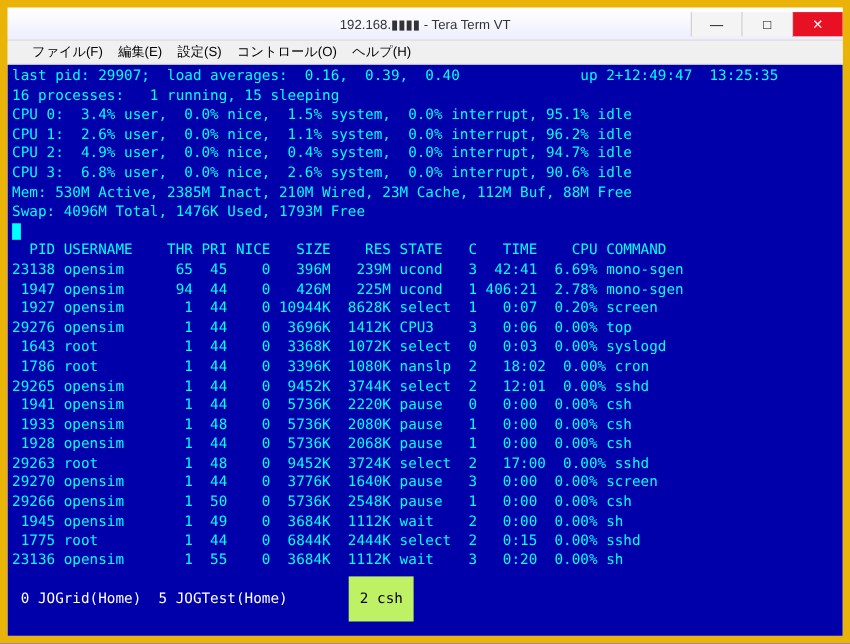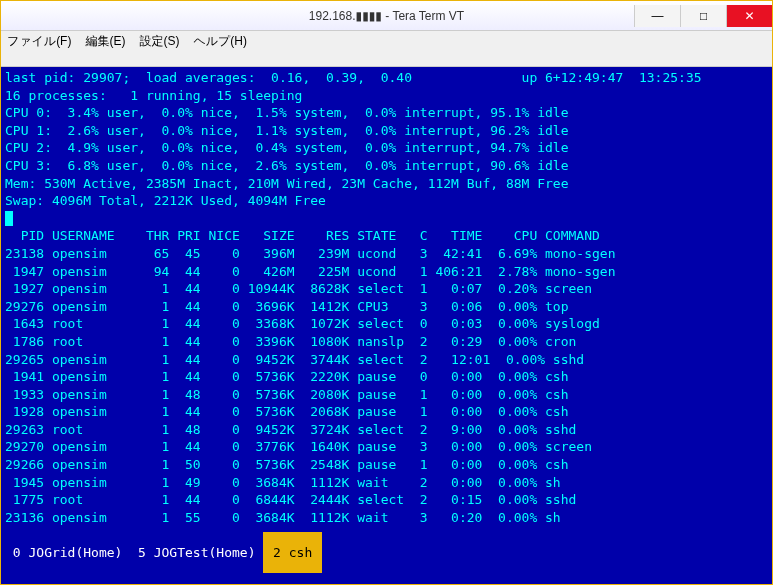--- a/index.html
+++ b/index.html
@@ -1,29 +1,29 @@
 <!DOCTYPE html>
 <html><head>
 <meta charset="utf-8">
 <style>
   * { margin: 0; padding: 0; box-sizing: border-box; }
   body { font-family: "Segoe UI", Tahoma, sans-serif; background: #fff; width: 773px; height: 585px; overflow: hidden; }
-  .window { width: 773px; height: 585px; border: 1px solid #eab308; display: flex; flex-direction: column; }
+  .window { width: 773px; height: 585px; border: 7px solid #eab308; display: flex; flex-direction: column; }
   .titlebar { height: 30px; background: linear-gradient(#fff,#eef); display: flex; align-items: center; border-bottom: 1px solid #ccc; }
   .titlebar .spacer { flex: 1; }
   .titlebar .title { font-size: 12px; color: #333; position: absolute; left:0; right:0; text-align:center; pointer-events:none;}
   .winbtns { display: flex; }
   .winbtn { width: 46px; height: 22px; display: flex; align-items: center; justify-content: center; font-size: 12px; border-left: 1px solid #ccc; background:#f4f4f4;}
   .winbtn.close { background: #e81123; color: #fff; }
-  .menubar { height: 36px; background: #f0f0f0; display: flex; align-items: flex-start; font-size: 12px; padding: 0 0; gap: 2px; border-bottom:1px solid #ccc;}
+  .menubar { height: 22px; background: #f0f0f0; display: flex; align-items: flex-start; font-size: 12px; padding: 0 16px; gap: 2px; border-bottom:1px solid #ccc;}
   .menuitem { padding: 2px 6px; color: #000; }
   .terminal { flex: 1; background: #0000aa; color: #00ffff; font-family: "MS Gothic","Consolas",monospace; font-size: 13px; line-height: 17.6px; padding: 2px 4px; overflow: hidden; white-space: pre; }
   .cursor { background: #00ffff; }
   .tabline { color: #fff; }
-  .tabactive { background: #eab308; color:#000; padding:13px 2px;}
+  .tabactive { background: #bef264; color:#000; padding:13px 2px;margin-left:48px;}
   .titlebar-inner{display:flex;width:100%;align-items:center;position:relative;height:100%;}
 </style>
 </head>
 <body>
 
 <div class="window">
   <div class="titlebar">
     <div class="titlebar-inner">
       <div class="title">192.168.▮▮▮▮ - Tera Term VT</div>
       <div class="spacer"></div>
@@ -32,44 +32,45 @@
         <div class="winbtn">□</div>
         <div class="winbtn close">✕</div>
       </div>
     </div>
   </div>
 
   <div class="menubar">
     <div class="menuitem">ファイル(F)</div>
     <div class="menuitem">編集(E)</div>
     <div class="menuitem">設定(S)</div>
+    <div class="menuitem">コントロール(O)</div>
     <div class="menuitem">ヘルプ(H)</div>
   </div>
 
-  <div class="terminal"><span>last pid: 29907;  load averages:  0.16,  0.39,  0.40              up 6+12:49:47  13:25:35</span>
+  <div class="terminal"><span>last pid: 29907;  load averages:  0.16,  0.39,  0.40              up 2+12:49:47  13:25:35</span>
 <span>16 processes:   1 running, 15 sleeping</span>
 <span>CPU 0:  3.4% user,  0.0% nice,  1.5% system,  0.0% interrupt, 95.1% idle</span>
 <span>CPU 1:  2.6% user,  0.0% nice,  1.1% system,  0.0% interrupt, 96.2% idle</span>
 <span>CPU 2:  4.9% user,  0.0% nice,  0.4% system,  0.0% interrupt, 94.7% idle</span>
 <span>CPU 3:  6.8% user,  0.0% nice,  2.6% system,  0.0% interrupt, 90.6% idle</span>
 <span>Mem: 530M Active, 2385M Inact, 210M Wired, 23M Cache, 112M Buf, 88M Free</span>
-<span>Swap: 4096M Total, 2212K Used, 4094M Free</span>
+<span>Swap: 4096M Total, 1476K Used, 1793M Free</span>
 <span class="cursor"> </span>
 <span>  PID USERNAME    THR PRI NICE   SIZE    RES STATE   C   TIME    CPU COMMAND</span>
 <span>23138 opensim      65  45    0   396M   239M ucond   3  42:41  6.69% mono-sgen</span>
 <span> 1947 opensim      94  44    0   426M   225M ucond   1 406:21  2.78% mono-sgen</span>
 <span> 1927 opensim       1  44    0 10944K  8628K select  1   0:07  0.20% screen</span>
 <span>29276 opensim       1  44    0  3696K  1412K CPU3    3   0:06  0.00% top</span>
 <span> 1643 root          1  44    0  3368K  1072K select  0   0:03  0.00% syslogd</span>
-<span> 1786 root          1  44    0  3396K  1080K nanslp  2   0:29  0.00% cron</span>
+<span> 1786 root          1  44    0  3396K  1080K nanslp  2   18:02  0.00% cron</span>
 <span>29265 opensim       1  44    0  9452K  3744K select  2   12:01  0.00% sshd</span>
 <span> 1941 opensim       1  44    0  5736K  2220K pause   0   0:00  0.00% csh</span>
 <span> 1933 opensim       1  48    0  5736K  2080K pause   1   0:00  0.00% csh</span>
 <span> 1928 opensim       1  44    0  5736K  2068K pause   1   0:00  0.00% csh</span>
-<span>29263 root          1  48    0  9452K  3724K select  2   9:00  0.00% sshd</span>
+<span>29263 root          1  48    0  9452K  3724K select  2   17:00  0.00% sshd</span>
 <span>29270 opensim       1  44    0  3776K  1640K pause   3   0:00  0.00% screen</span>
 <span>29266 opensim       1  50    0  5736K  2548K pause   1   0:00  0.00% csh</span>
 <span> 1945 opensim       1  49    0  3684K  1112K wait    2   0:00  0.00% sh</span>
 <span> 1775 root          1  44    0  6844K  2444K select  2   0:15  0.00% sshd</span>
 <span>23136 opensim       1  55    0  3684K  1112K wait    3   0:20  0.00% sh</span>
 
 <span class="tabline"><span> 0 JOGrid(Home) </span><span> 5 JOGTest(Home) </span><span class="tabactive"> 2 csh </span></span></div>
 </div>
 
 </body></html>

